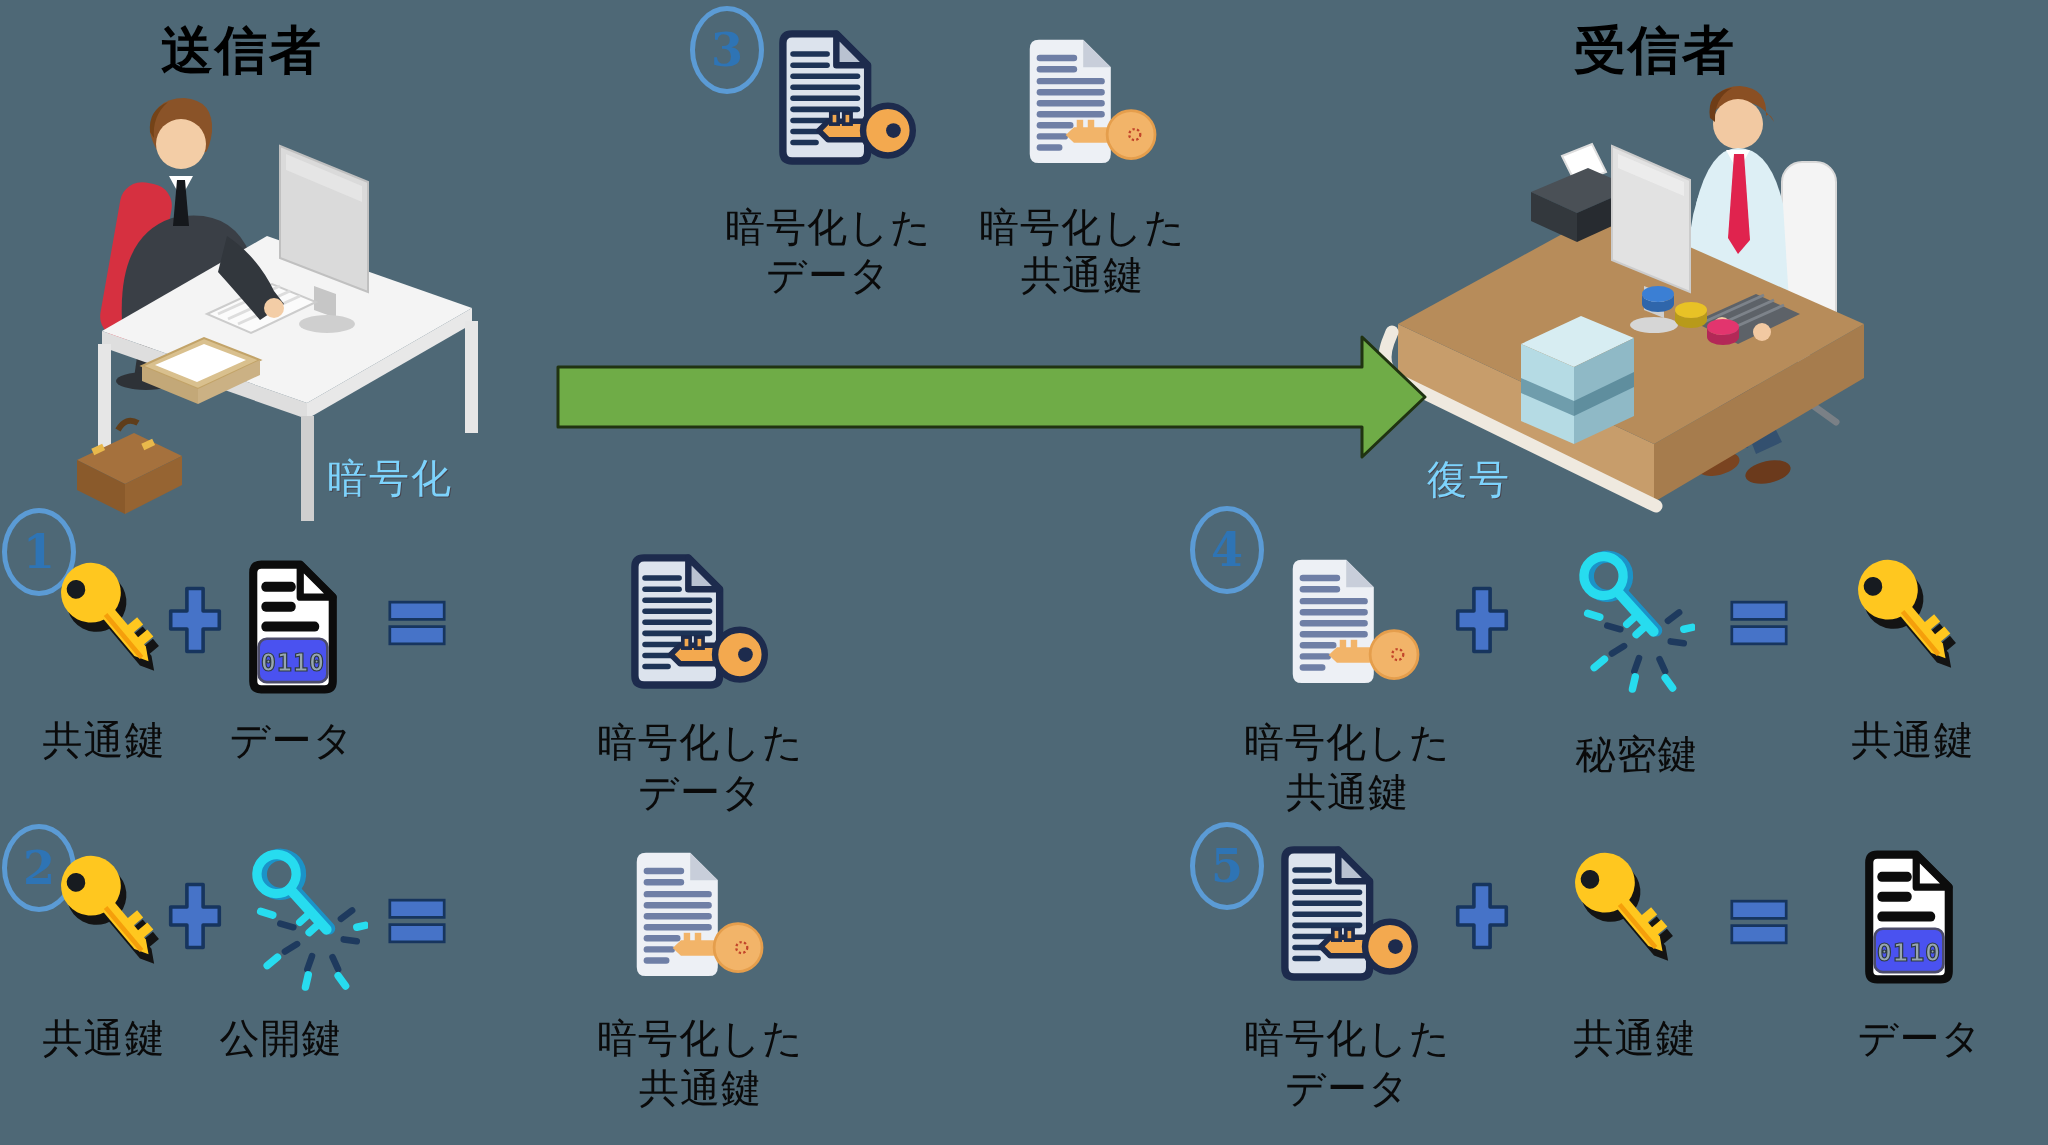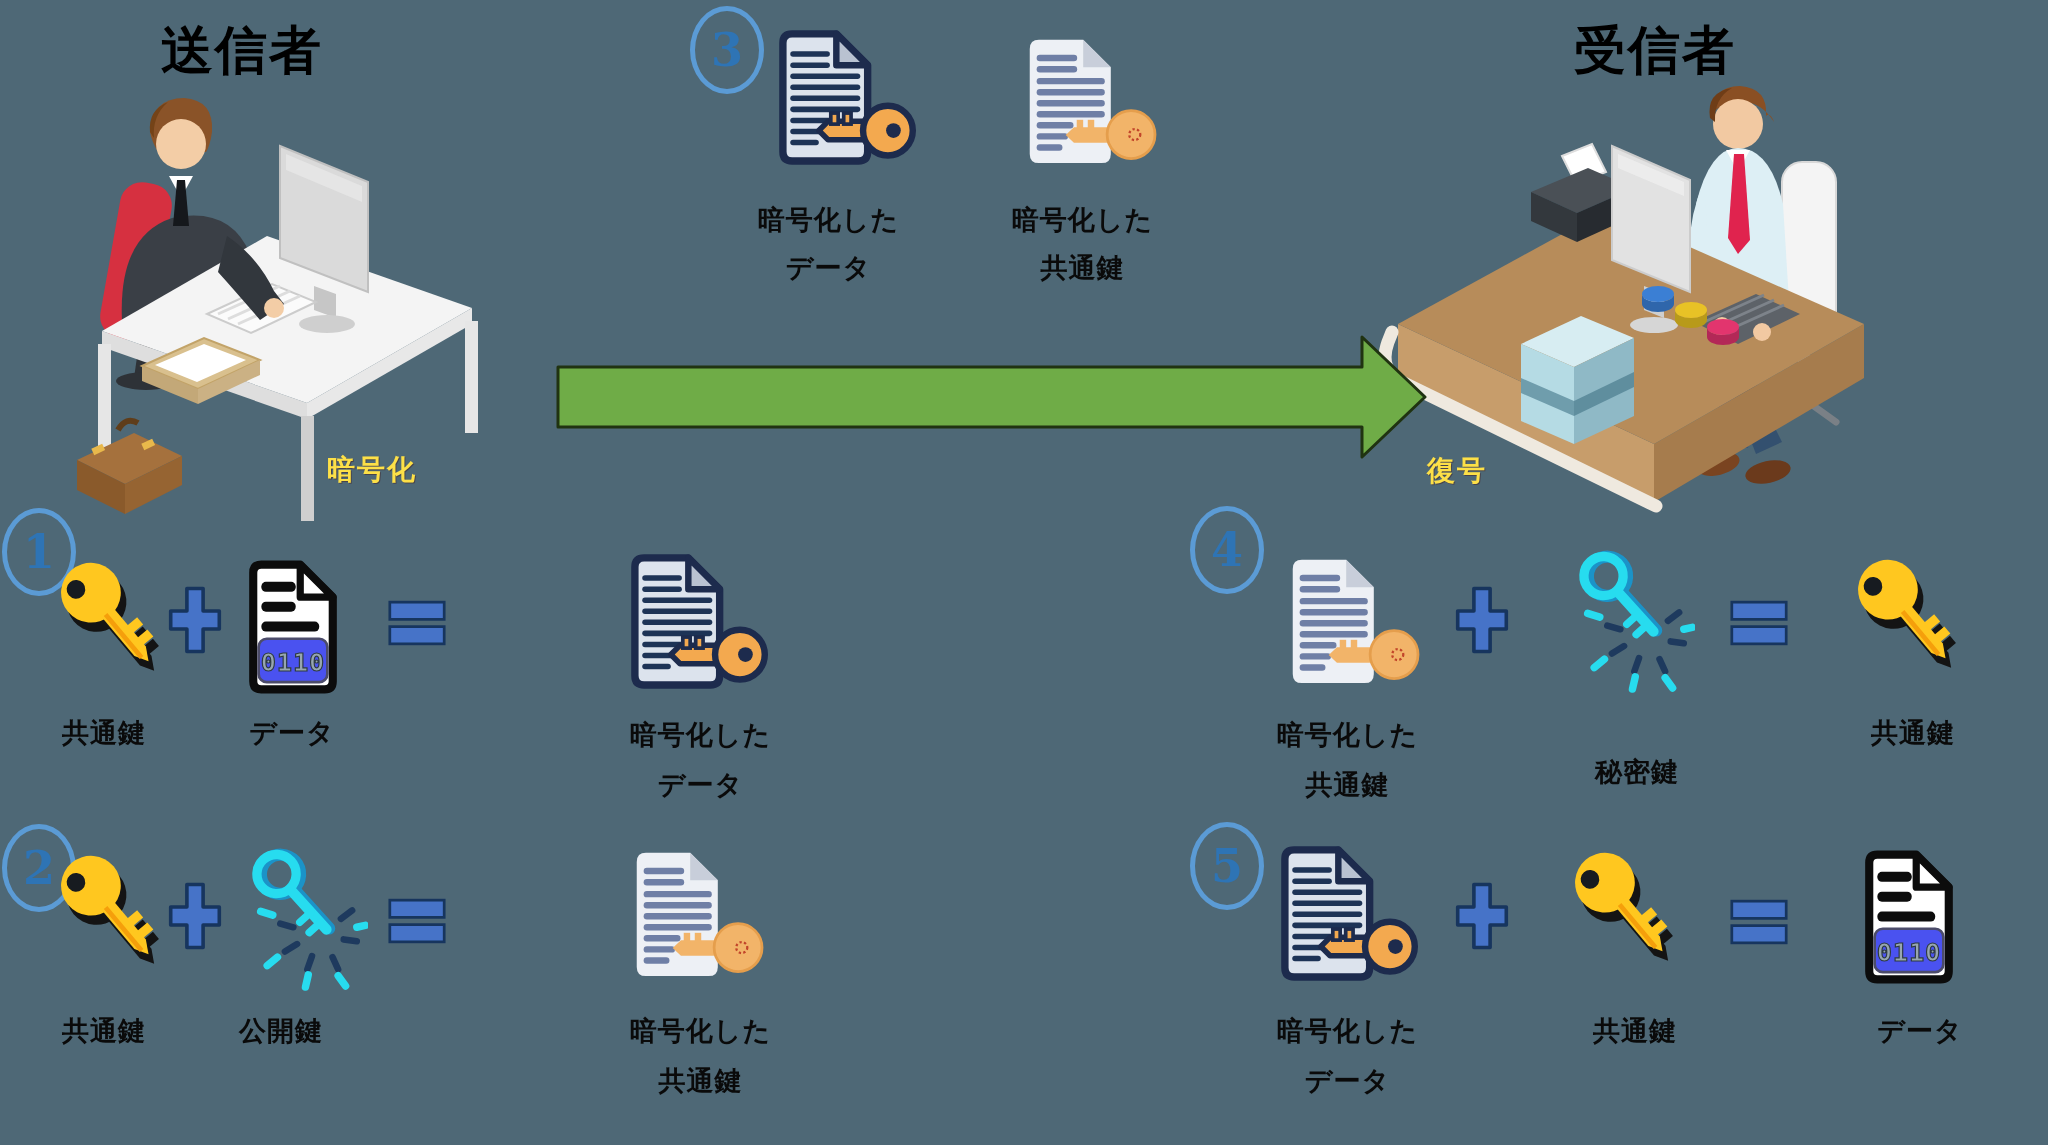--- a/index.html
+++ b/index.html
@@ -1,24 +1,24 @@
 <!DOCTYPE html>
 <html><head>
 <meta charset="utf-8">
 <style>
   html,body{margin:0;padding:0}
   body{width:2048px;height:1145px;overflow:hidden;background:#4E6876;
        font-family:"DejaVu Sans","Liberation Sans",sans-serif}
   .canvas{position:relative;width:2048px;height:1145px}
   .abs{position:absolute}
-  .lbl{position:absolute;text-align:center;font-weight:700;color:#0A0A0A;
-       font-size:27px;letter-spacing:1px;white-space:nowrap;line-height:1.1}
+  .lbl{position:absolute;text-align:center;font-weight:400;color:#0A0A0A;
+       font-size:40px;letter-spacing:1px;white-space:nowrap;line-height:1.1}
   .title{position:absolute;text-align:center;font-weight:900;color:#000;
        font-size:52px;letter-spacing:2px;white-space:nowrap}
-  .red{position:absolute;font-weight:700;font-size:28px;color:#fde047;
+  .red{position:absolute;font-weight:400;font-size:40px;color:#7dd3fc;
        letter-spacing:2px;white-space:nowrap;text-shadow:1px 1px 0 rgba(60,0,0,.35)}
   .stepc{position:absolute;box-sizing:border-box;width:74px;height:88px;
        border:5px solid #5B9BD5;border-radius:50%;display:flex;align-items:center;
        justify-content:center;font-family:"DejaVu Serif","Liberation Serif",serif;
        font-weight:700;font-size:46px;color:#2E74B5;background:transparent}
 </style>
 </head>
 <body style="background-color: rgb(78, 104, 118);">
 
 <div class="canvas">
@@ -354,21 +354,21 @@
       <use href="#sym-doc-enc-soft"></use>
     </svg>
   <div class="lbl" style="left:1235px;top:720px;width:225px">暗号化した</div>
   <div class="lbl" style="left:1235px;top:770px;width:225px">共通鍵</div>
   <svg class="abs" style="left:1455px;top:584px" width="54" height="72" viewBox="0 0 60 76">
       <use href="#sym-plus"></use>
     </svg>
   <svg class="abs" style="left:1555px;top:540px" width="140" height="158" viewBox="0 0 150 168">
       <use href="#sym-key-cyan"></use>
     </svg>
-  <div class="lbl" style="left:1562px;top:757px;width:150px">秘密鍵</div>
+  <div class="lbl" style="left:1562px;top:732px;width:150px">秘密鍵</div>
   <svg class="abs" style="left:1730px;top:598px" width="58" height="50" viewBox="0 0 64 54">
       <use href="#sym-equals"></use>
     </svg>
   <svg class="abs" style="left:1845px;top:552px" width="112" height="150" viewBox="0 0 120 160">
       <use href="#sym-key-yellow"></use>
     </svg>
   <div class="lbl" style="left:1838px;top:718px;width:150px">共通鍵</div>
 
   <div class="stepc" style="left:1190px;top:822px">
     <span>5</span>

